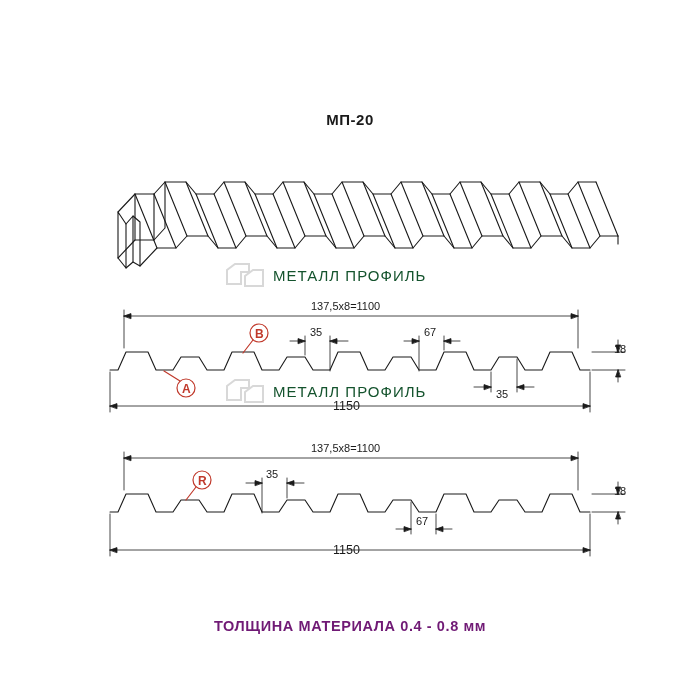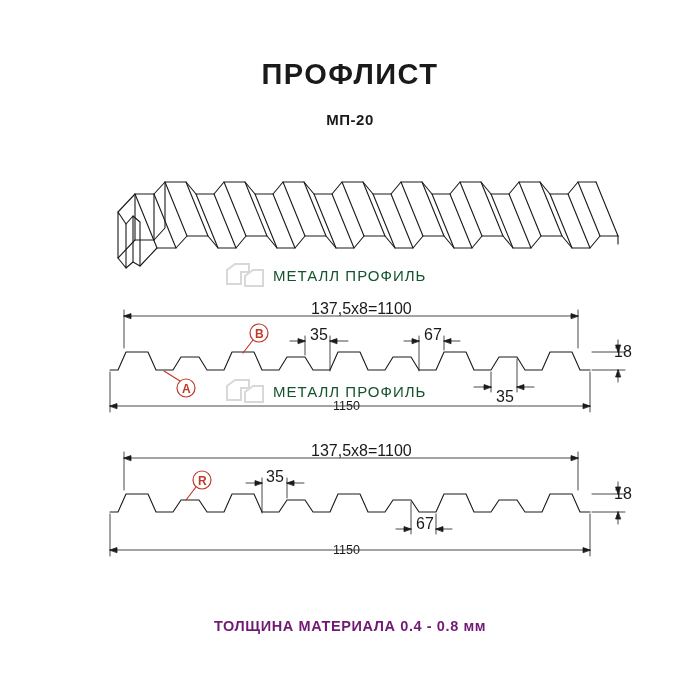--- a/index.html
+++ b/index.html
@@ -80,31 +80,30 @@
     margin-right: 8px;
   }
   .callout {
     position: absolute;
     font-size: 12px;
     font-weight: bold;
     color: #c0392b;
   }
   .dim-text {
     position: absolute;
-    font-size: 16px;
+    font-size: 11px;
     color: #1a1a1a;
     white-space: nowrap;
   }
 </style>
 </head>
 <body>
 
 <div class="sheet">
 
-  <div class="title">ПРОФЛИСТ</div>
   <div class="subtitle">МП-20</div>
 
   <svg class="drawing" width="700" height="700" viewBox="0 0 700 700">
     <g fill="none" stroke="#1a1a1a" stroke-width="1.1" stroke-linejoin="round" stroke-linecap="round">
 
       <g>
 
         <path d="M118,212 L118,258 L126,268 L126,224 Z"></path>
         <path d="M126,224 L133,216 L133,262 L126,268"></path>
         <path d="M133,216 L140,222 L140,266 L133,262"></path>

